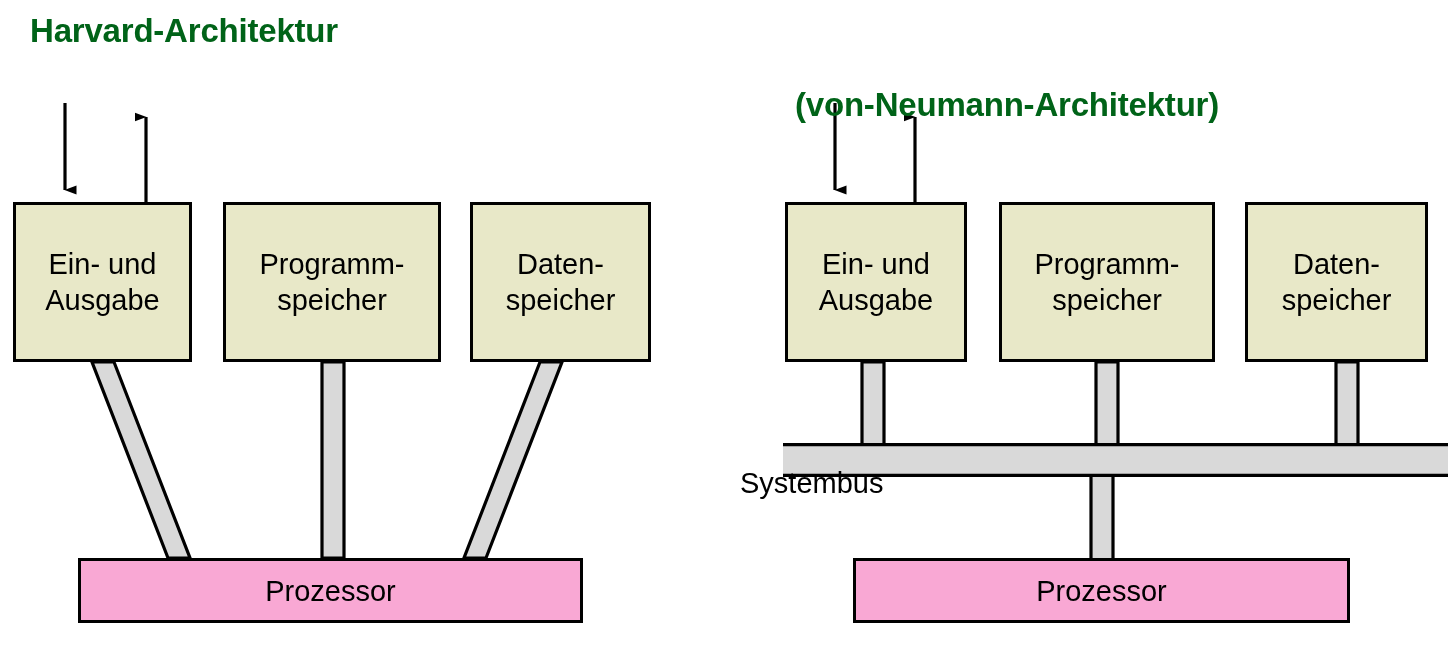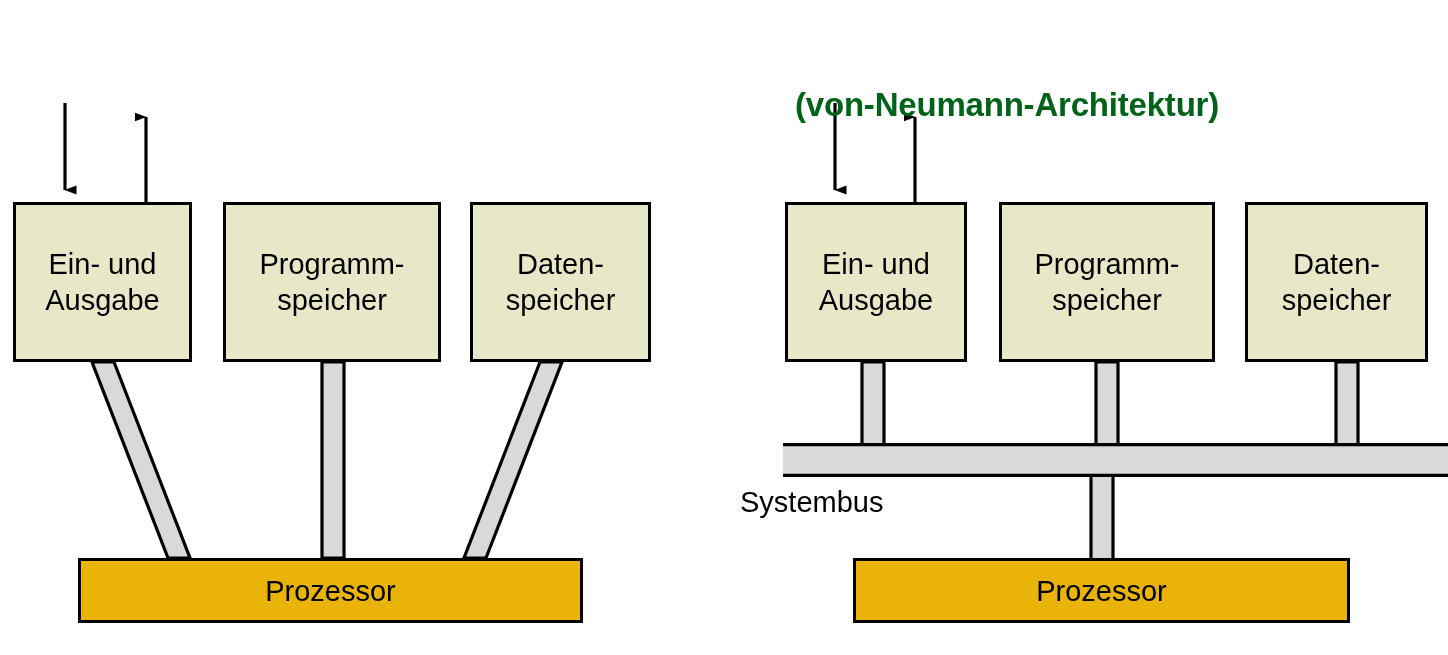--- a/index.html
+++ b/index.html
@@ -48,21 +48,21 @@
     font-size: 29px;
     line-height: 36px;
     text-align: center;
   }
   .node-box .ln {
     display: block;
     white-space: pre;
   }
   .proc-box {
     position: absolute;
-    background: #eab308;
+    background: #f9a8d4;
     border: 3px solid #000000;
     box-sizing: border-box;
     display: flex;
     align-items: center;
     justify-content: center;
     color: #000000;
     font-family: "Liberation Sans", sans-serif;
     font-size: 29px;
     line-height: 34px;
     text-align: center;
@@ -133,20 +133,21 @@
     </g>
 
     <g>
       <line x1="835" y1="103" x2="835" y2="190" stroke="#000000" stroke-width="3.2" marker-end="url(#arrowdown)"></line>
     </g>
     <g>
       <line x1="915" y1="202" x2="915" y2="117" stroke="#000000" stroke-width="3.2" marker-end="url(#arrowup)"></line>
     </g>
   </svg>
 
+  <div class="diagram-title" style="left:30px; top:12px;">Harvard-Architektur</div>
 
   <div class="node-box" style="left:13px; top:202px; width:179px; height:160px;">
     <span class="ln">Ein- und</span>
     <span class="ln">Ausgabe</span>
   </div>
 
   <div class="node-box" style="left:223px; top:202px; width:218px; height:160px;">
     <span class="ln">Programm-</span>
     <span class="ln">speicher</span>
   </div>
@@ -172,19 +173,19 @@
   <div class="node-box" style="left:999px; top:202px; width:216px; height:160px;">
     <span class="ln">Programm-</span>
     <span class="ln">speicher</span>
   </div>
 
   <div class="node-box" style="left:1245px; top:202px; width:183px; height:160px;">
     <span class="ln">Daten-</span>
     <span class="ln">speicher</span>
   </div>
 
-  <div class="bus-label" style="left:740px; top:485px;">Systembus</div>
+  <div class="bus-label" style="left:740px; top:466px;">Systembus</div>
 
   <div class="proc-box" style="left:853px; top:558px; width:497px; height:65px;">
     <span class="ln">Prozessor</span>
   </div>
 
 </div>
 
 </body></html>

